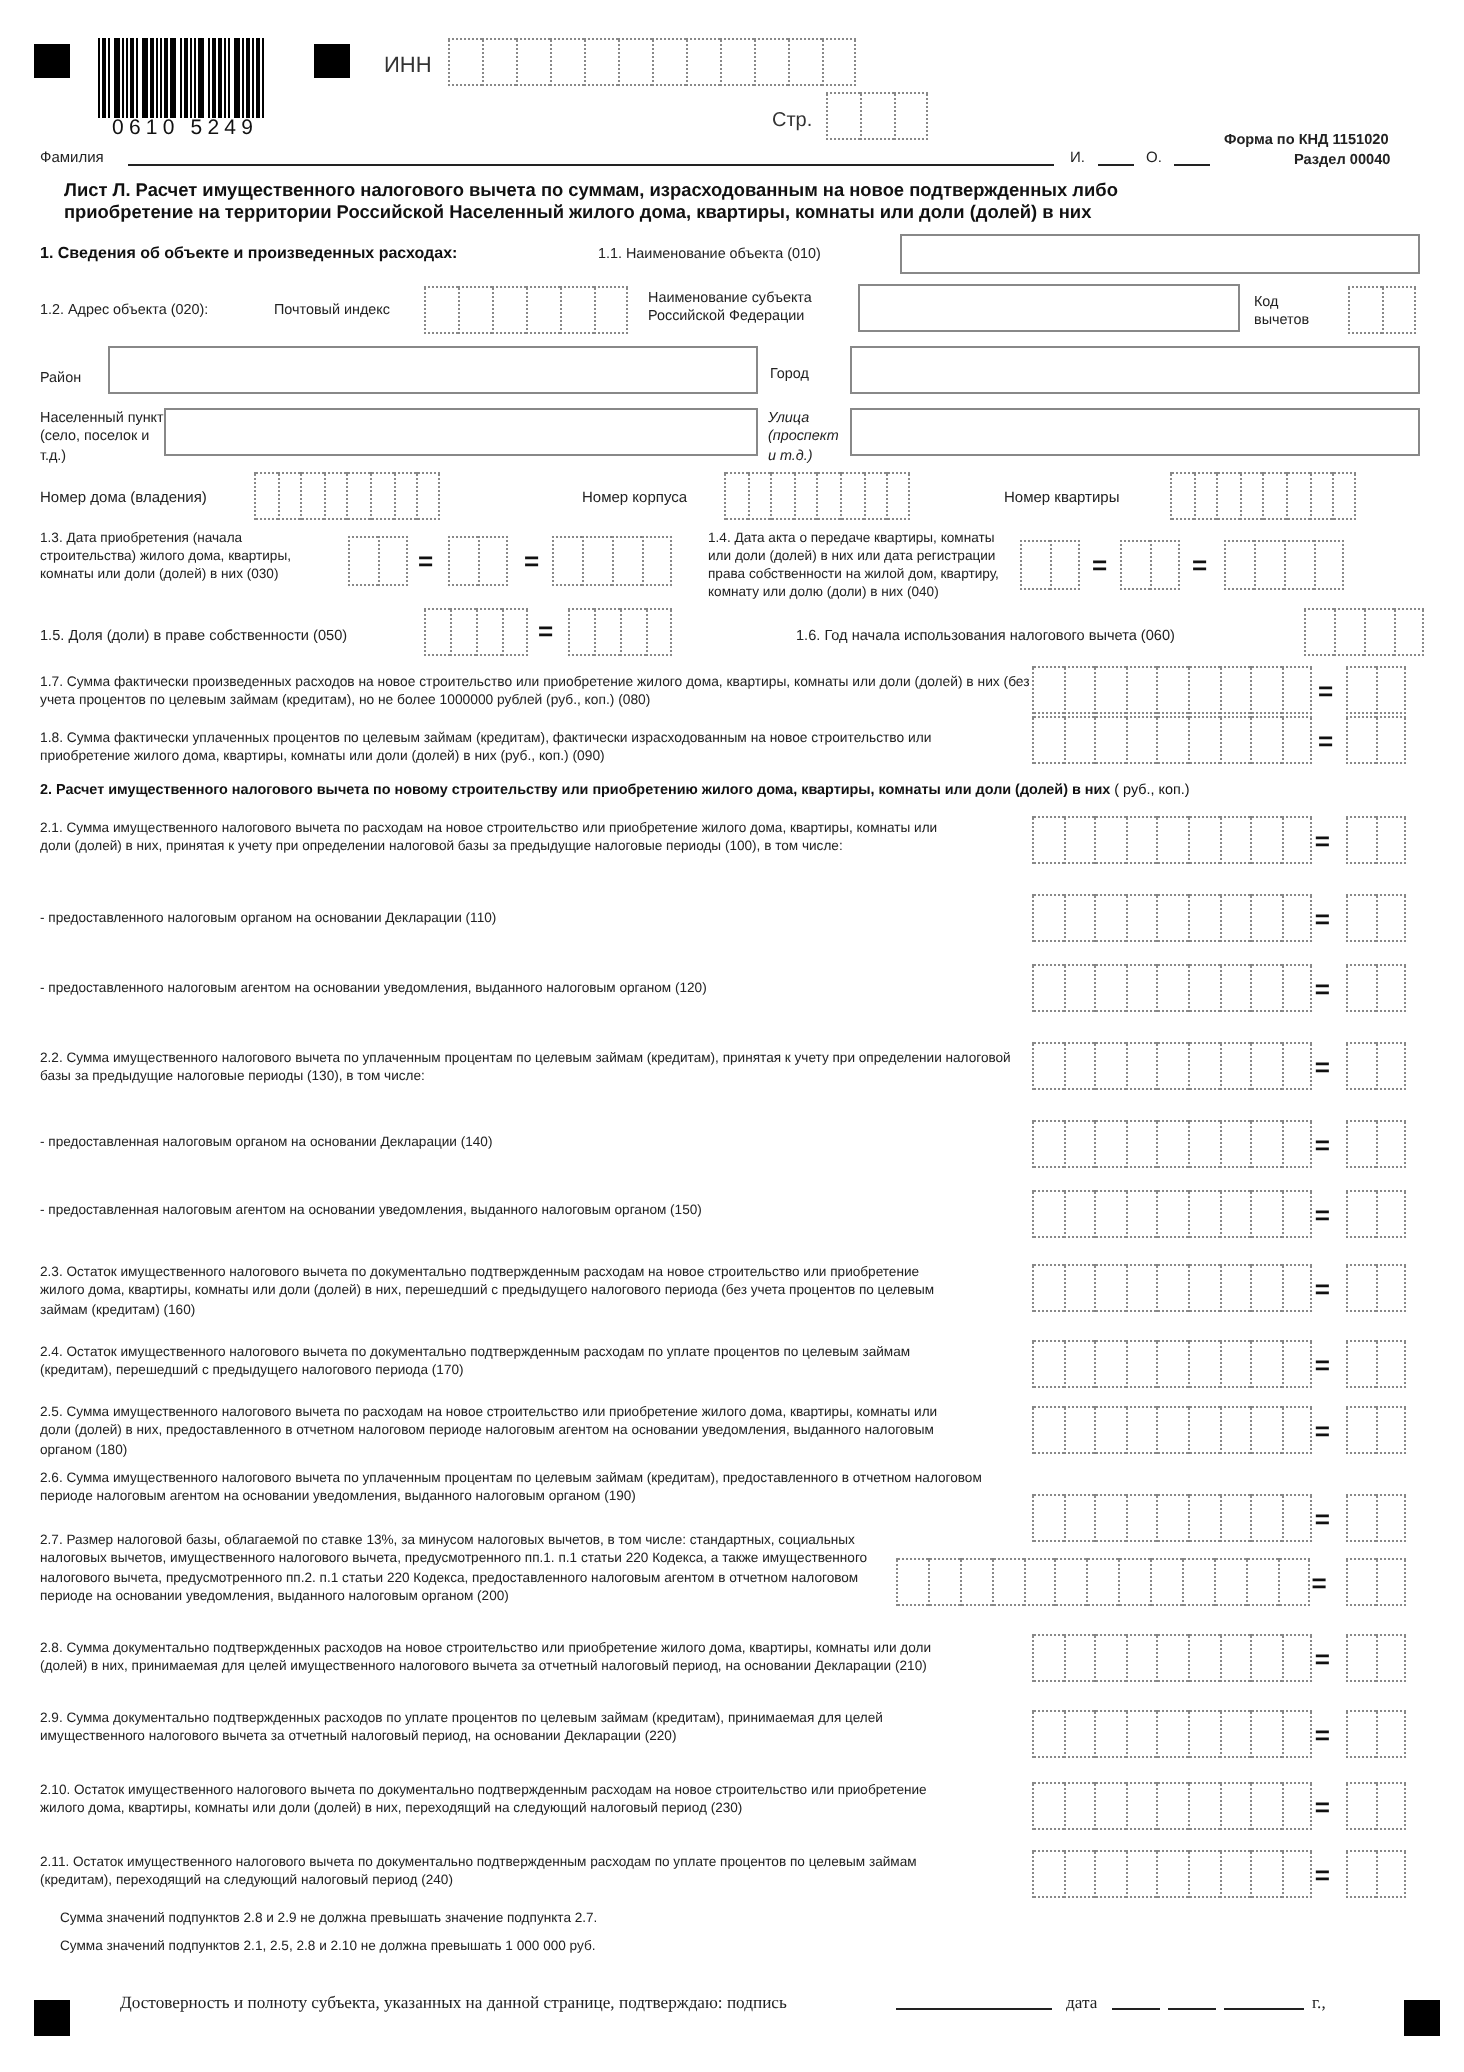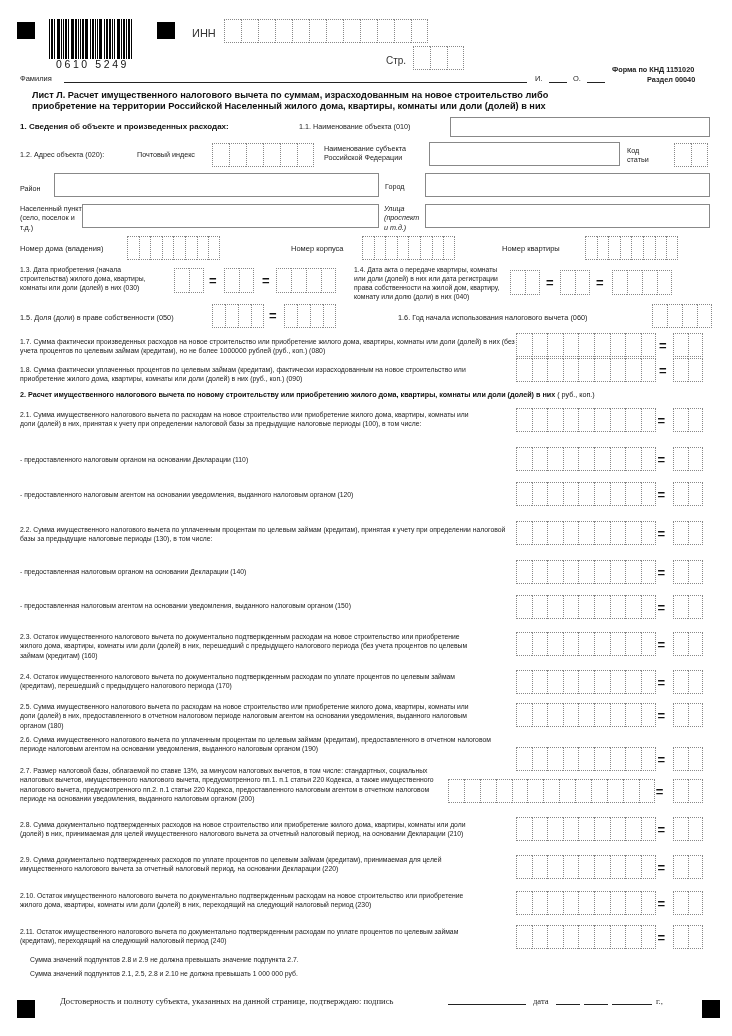--- a/index.html
+++ b/index.html
@@ -84,42 +84,42 @@
 
 <div class="t" style="left:20px;top:74px;font-size:7.5px;">Фамилия</div>
 <div class="line" style="left:64px;top:82px;width:463px;"></div>
 <div class="t" style="left:535px;top:74px;font-size:7.5px;">И.</div>
 <div class="line" style="left:549px;top:82px;width:18px;"></div>
 <div class="t" style="left:573px;top:74px;font-size:7.5px;">О.</div>
 <div class="line" style="left:587px;top:82px;width:18px;"></div>
 <div class="t b" style="left:612px;top:65px;font-size:7.3px;">Форма по КНД 1151020</div>
 <div class="t b" style="left:647px;top:75px;font-size:7.3px;">Раздел 00040</div>
 
-<div class="t b" style="left:32px;top:90px;font-size:9.2px;line-height:11px;color:#111;">Лист Л. Расчет имущественного налогового вычета по суммам, израсходованным на новое строительство либо</div>
+<div class="t b" style="left:32px;top:90px;font-size:9.2px;line-height:11px;color:#111;">Лист Л. Расчет имущественного налогового вычета по суммам, израсходованным на новое подтвержденных либо</div>
 <div class="t b" style="left:32px;top:101px;font-size:9.2px;line-height:11px;color:#111;">приобретение на территории Российской Населенный жилого дома, квартиры, комнаты или доли (долей) в них</div>
 
 <div class="t b" style="left:20px;top:122px;font-size:8px;color:#111;">1. Сведения об объекте и произведенных расходах:</div>
 <div class="t" style="left:299px;top:122px;">1.1. Наименование объекта (010)</div>
 <div class="box" style="left:450px;top:117px;width:260px;height:20px;"></div>
 
 <div class="t" style="left:20px;top:150px;">1.2. Адрес объекта (020):</div>
 <div class="t" style="left:137px;top:150px;">Почтовый индекс</div>
 <div class="grid" style="left:212px;top:143px;height:24px;">
     <div class="cell" style="width: 17px; height: 100%;"></div>
     <div class="cell" style="width: 17px; height: 100%;"></div>
     <div class="cell" style="width: 17px; height: 100%;"></div>
     <div class="cell" style="width: 17px; height: 100%;"></div>
     <div class="cell" style="width: 17px; height: 100%;"></div>
     <div class="cell" style="width: 17px; height: 100%;"></div>
   </div>
 <div class="t" style="left:324px;top:144px;">Наименование субъекта</div>
 <div class="t" style="left:324px;top:153px;">Российской Федерации</div>
 <div class="box" style="left:429px;top:142px;width:191px;height:24px;"></div>
 <div class="t" style="left:627px;top:146px;">Код</div>
-<div class="t" style="left:627px;top:155px;">статьи</div>
+<div class="t" style="left:627px;top:155px;">вычетов</div>
 <div class="grid" style="left:674px;top:143px;height:24px;">
     <div class="cell" style="width: 17px; height: 100%;"></div>
     <div class="cell" style="width: 17px; height: 100%;"></div>
   </div>
 
 <div class="t" style="left:20px;top:184px;">Район</div>
 <div class="box" style="left:54px;top:173px;width:325px;height:24px;"></div>
 <div class="t" style="left:385px;top:182px;">Город</div>
 <div class="box" style="left:425px;top:173px;width:285px;height:24px;"></div>
 

